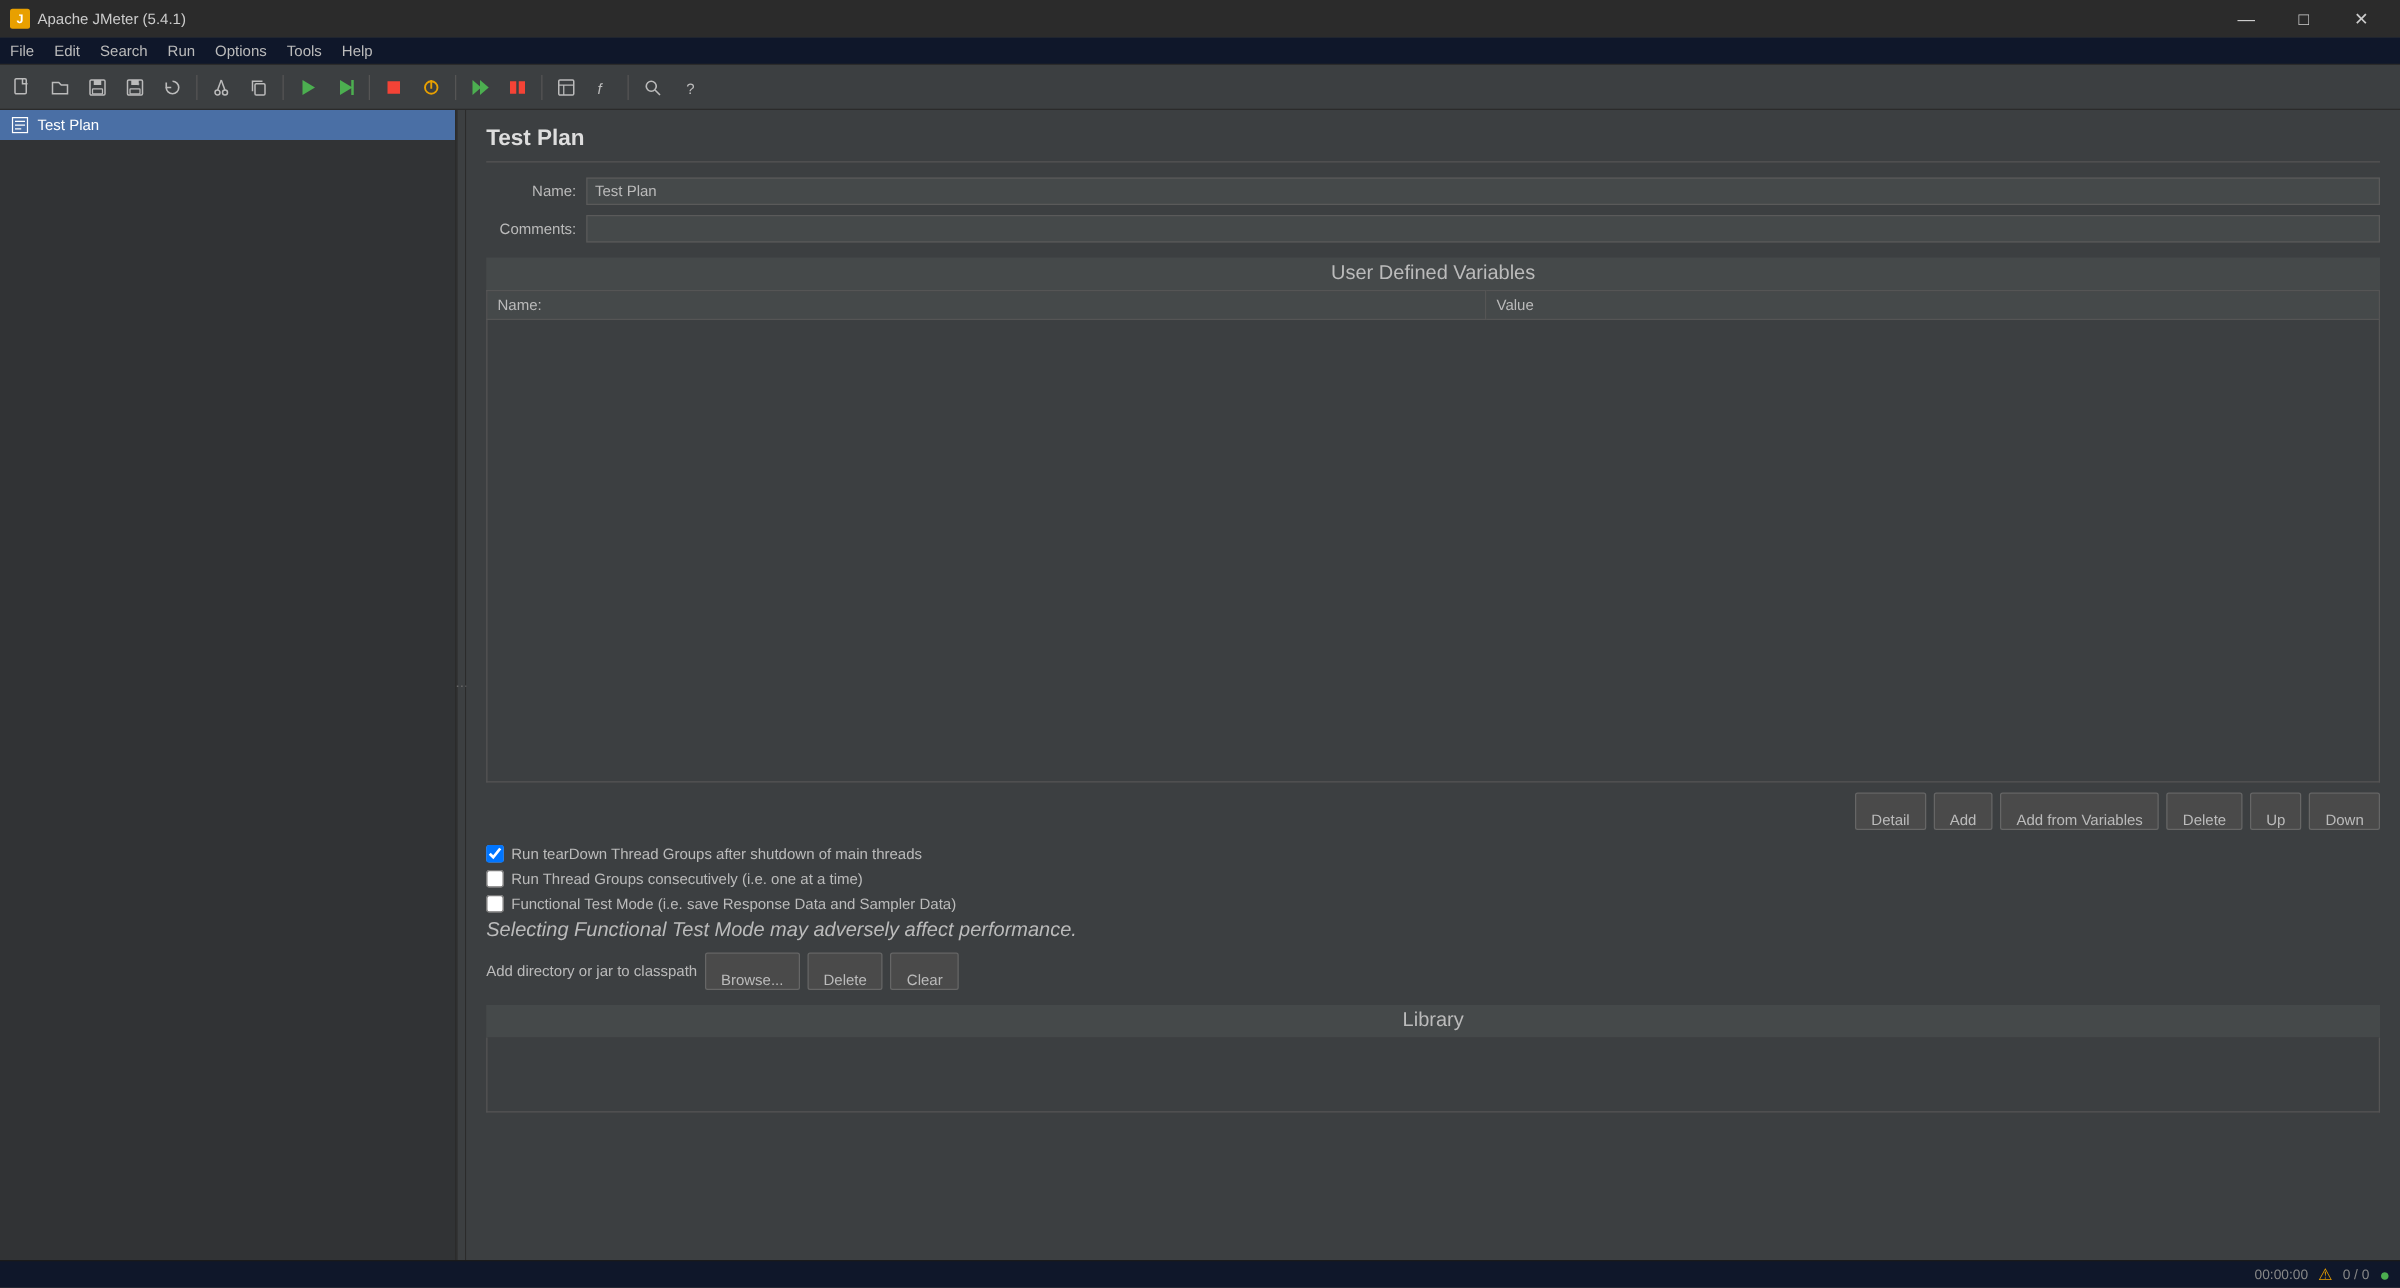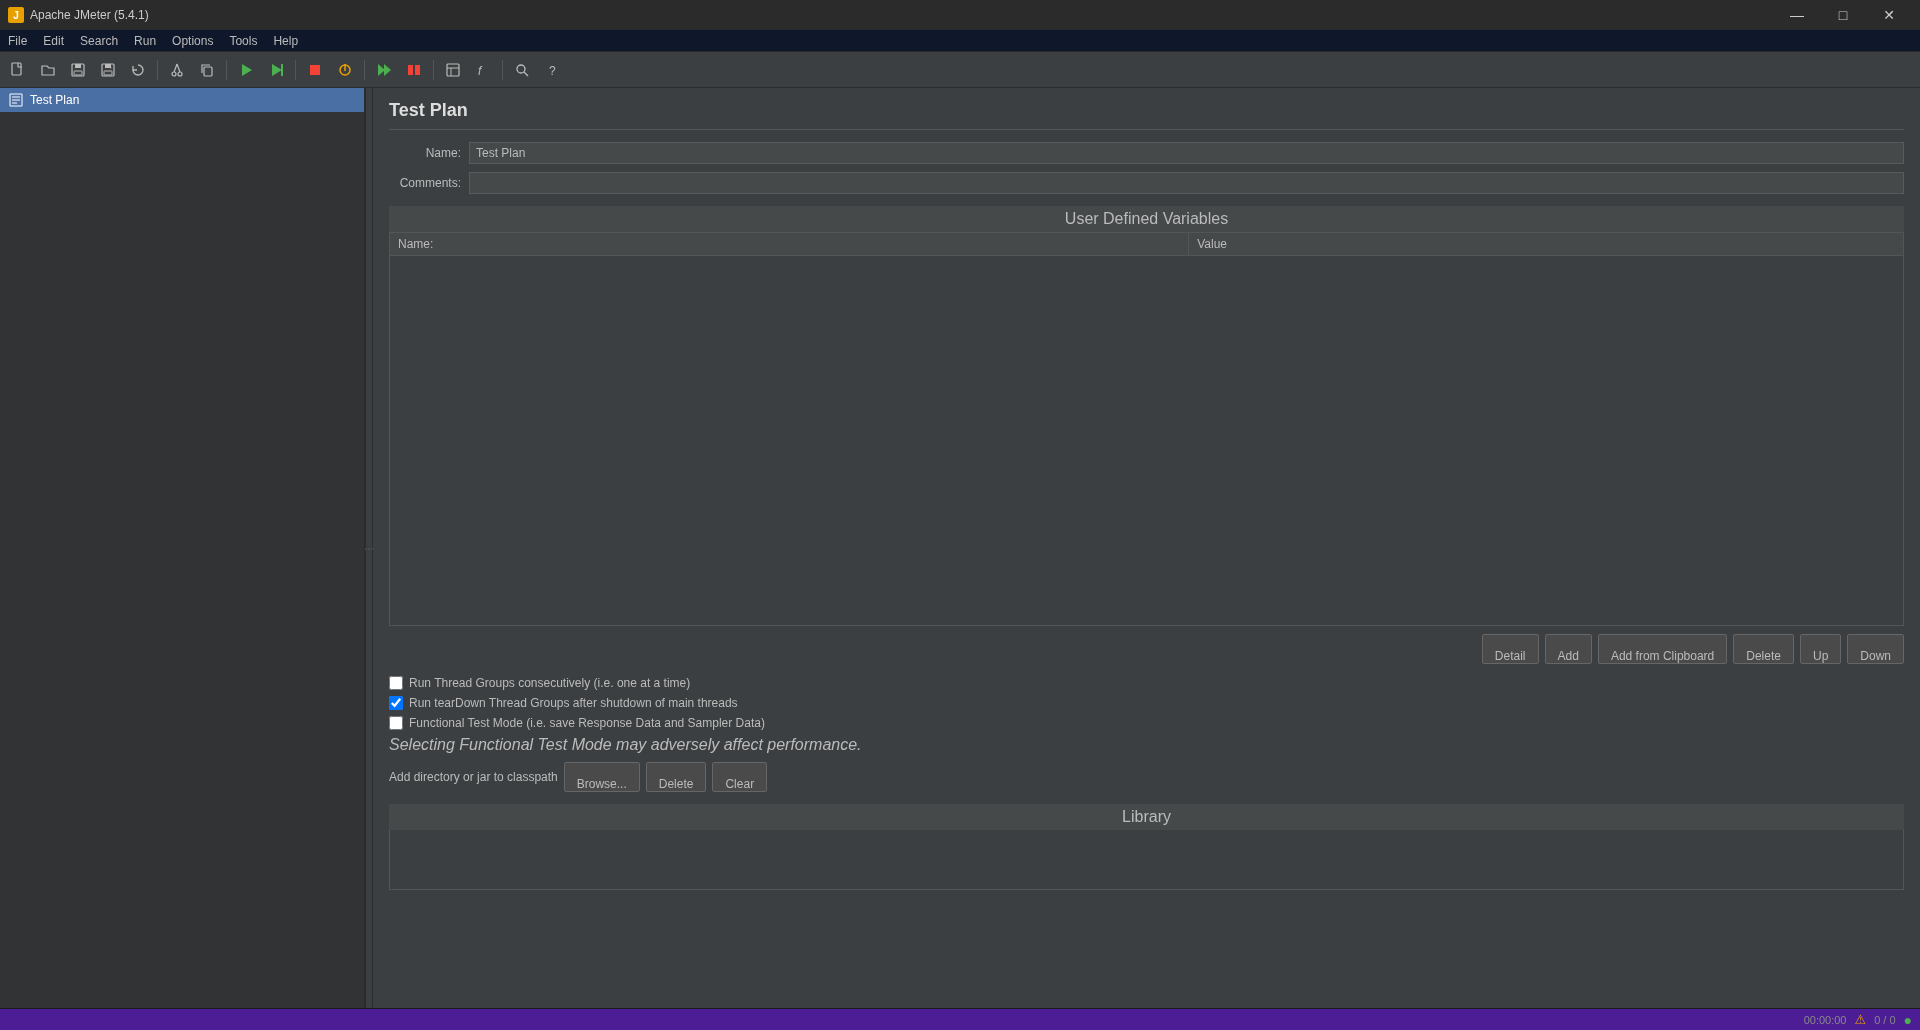--- a/index.html
+++ b/index.html
@@ -291,21 +291,21 @@
     }
 
     
     .library-section {
       margin-top: 8px;
     }
 
     
     .status-bar {
       height: 22px;
-      background: #4c1d95;
+      background: #0f172a;
       display: flex;
       align-items: center;
       padding: 0 8px;
       font-size: 11px;
       color: #888888;
       border-top: 1px solid #1a1a1a;
       position: absolute;
       bottom: 0;
       left: 0;
       right: 0;
@@ -517,34 +517,34 @@
         </tr>
       </thead>
       <tbody>
       </tbody>
     </table>
     <div class="variables-empty-area"></div>
 
     <div class="action-buttons">
       <button class="action-btn">Detail</button>
       <button class="action-btn">Add</button>
-      <button class="action-btn">Add from Clipboard</button>
+      <button class="action-btn">Add from Variables</button>
       <button class="action-btn">Delete</button>
       <button class="action-btn">Up</button>
       <button class="action-btn">Down</button>
     </div>
 
     <div class="checkbox-section">
       <div class="checkbox-row">
+        <input type="checkbox" id="cb-run-teardown" checked="" style="">
+        <label class="checkbox-label" for="cb-run-teardown">Run tearDown Thread Groups after shutdown of main threads</label>
+      </div>
+      <div class="checkbox-row">
         <input type="checkbox" id="cb-run-consecutive" style="">
         <label class="checkbox-label" for="cb-run-consecutive">Run Thread Groups consecutively (i.e. one at a time)</label>
-      </div>
-      <div class="checkbox-row">
-        <input type="checkbox" id="cb-run-teardown" checked="" style="">
-        <label class="checkbox-label" for="cb-run-teardown">Run tearDown Thread Groups after shutdown of main threads</label>
       </div>
       <div class="checkbox-row">
         <input type="checkbox" id="cb-functional" style="">
         <label class="checkbox-label" for="cb-functional">Functional Test Mode (i.e. save Response Data and Sampler Data)</label>
       </div>
     </div>
 
     <div class="functional-note">Selecting Functional Test Mode may adversely affect performance.</div>
 
     <div class="classpath-row">

